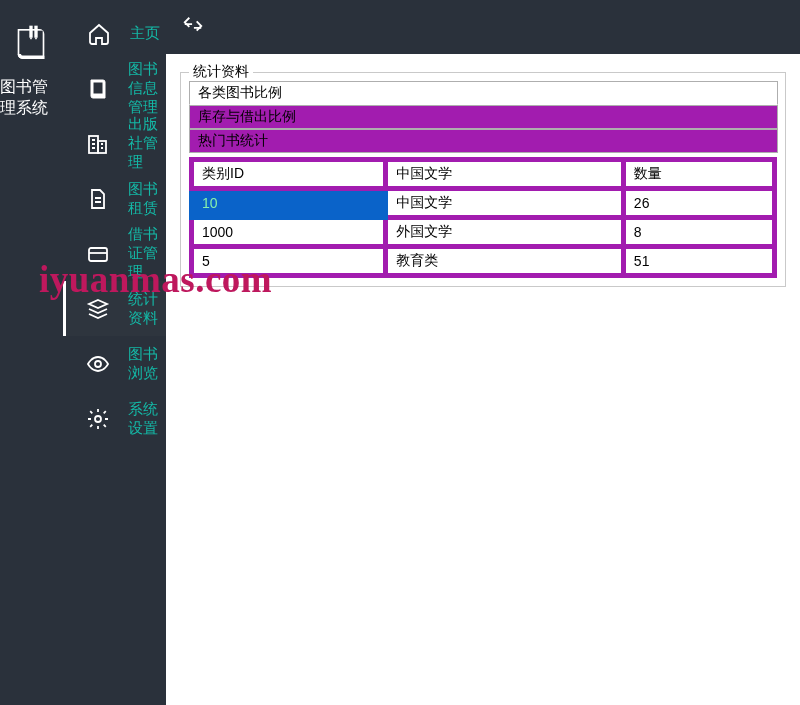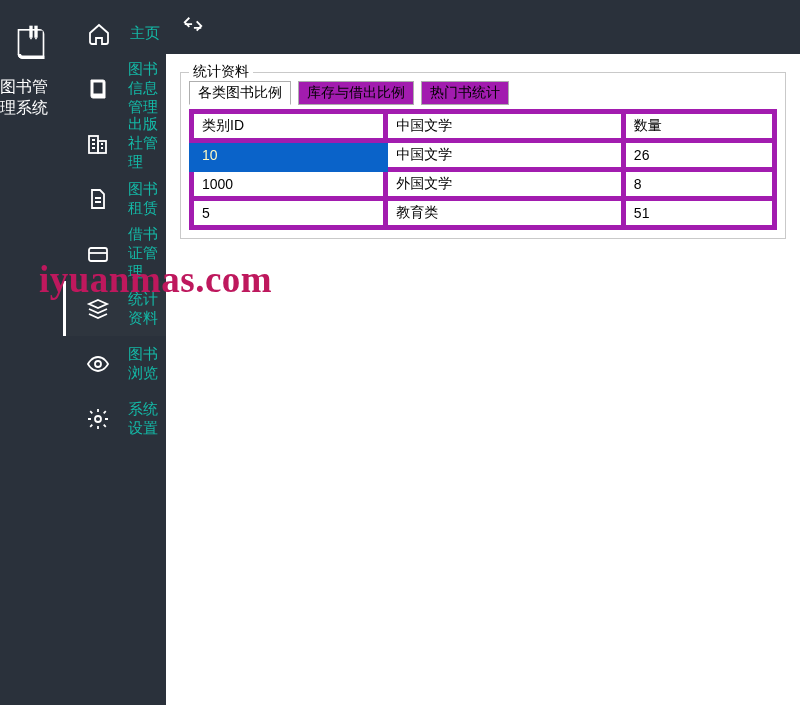--- a/index.html
+++ b/index.html
@@ -52,21 +52,21 @@
     position: relative;
     padding: 8px;
     margin-top: 8px;
   }
   .group-title {
     position: absolute;
     top: -10px; left: 8px;
     background: #fff; padding: 0 4px;
     font-size: 14px;
   }
-  .tabs { display: flex; gap: 8px; margin-bottom: 4px; }
+  .tabs { display: flex; gap: 0; margin-bottom: 4px; flex-direction: column; }
   .tab {
     border: 1px solid #aeaeae;
     background: #a21caf;
     padding: 2px 8px;
     font-size: 14px;
     cursor: pointer;
     margin-right: -1px;
     position: relative;
   }
   .tab.active {
@@ -80,21 +80,21 @@
     font-size: 14px;
   }
   table.datagrid th, table.datagrid td {
     border: 5px solid #a21caf;
     padding: 3px 8px;
     text-align: left;
     background: #fff;
   }
   table.datagrid th { font-weight: 400; }
   table.datagrid tr.selected td:first-child {
-    background: #0a63c9; color: #fef9c3; border-color:#0a63c9;
+    background: #0a63c9; color: #86efac; border-color:#0a63c9;
   }
   
   .watermark {
     position: absolute;
     left: 39px; top: 258px;
     color: #be185d;
     font-size: 37px;
     font-family: "Times New Roman", serif;
     font-weight: bold;
     pointer-events: none;

